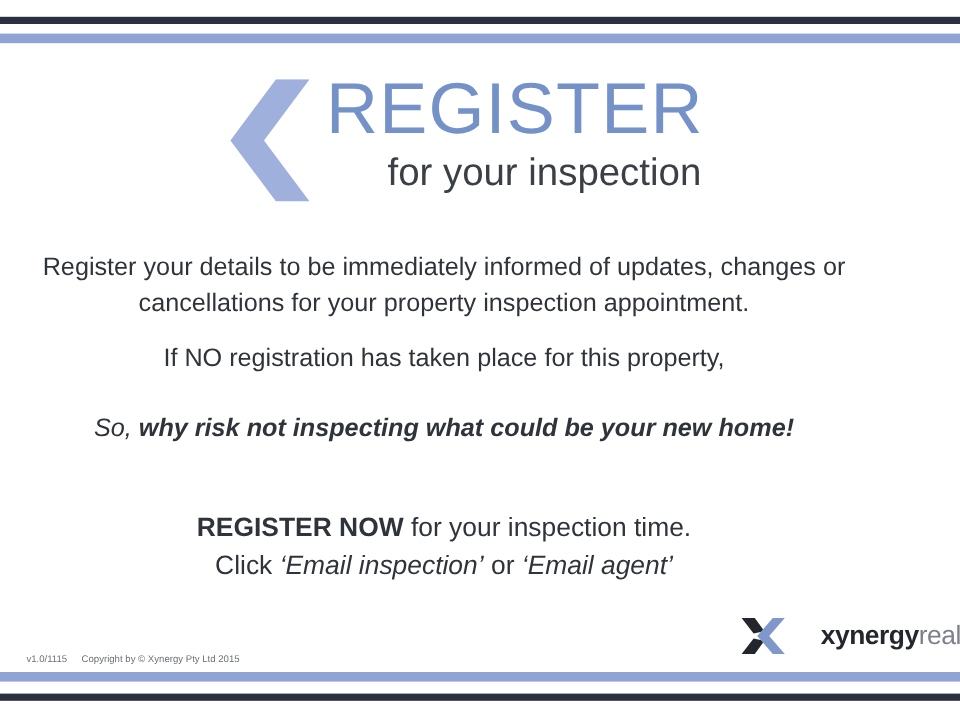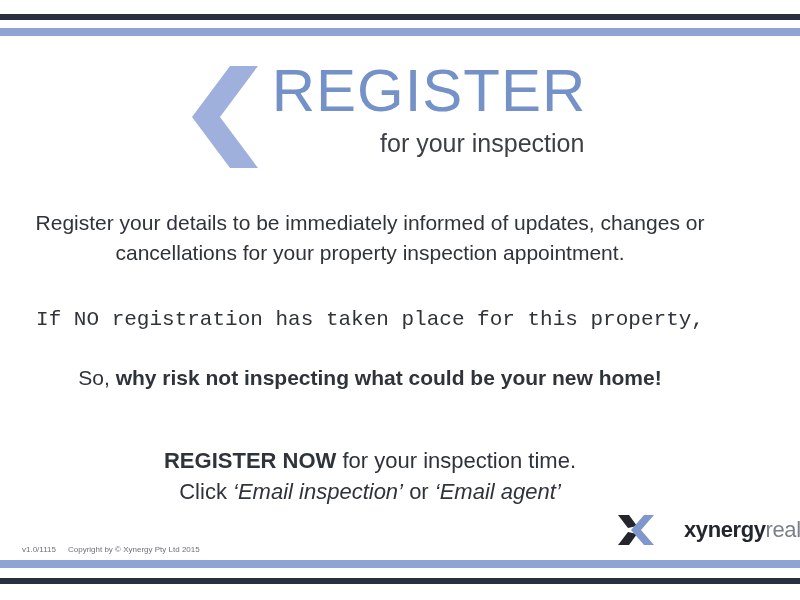--- a/index.html
+++ b/index.html
@@ -54,43 +54,43 @@
   .title {
     font-size: 60px;
     line-height: 62px;
     font-weight: normal;
     letter-spacing: 1px;
     color: #7491c8;
     margin: 0;
     padding: 0 0 0 2px;
   }
   .subtitle {
-    font-size: 25px;
+    font-size: 32px;
     line-height: 42px;
     font-weight: 300;
     color: #3b3f46;
     margin: 0;
     text-align: right;
     padding-right: 2px;
   }
 
   
   .body-copy {
     position: absolute;
     top: 208px;
     left: 0;
     width: 740px;
     text-align: center;
     color: #2f333a;
     font-size: 21px;
     line-height: 30px;
   }
   .para { margin: 0; }
-  .para-gap-1 { margin-top: 37px; font-family: Liberation Mono, monospace; }
-  .para-gap-2 { margin-top: 28px; }
+  .para-gap-1 { margin-top: 16px; }
+  .para-gap-2 { margin-top: 28px; font-style: italic; }
   .para-gap-3 { margin-top: 52px; }
   .para em  { font-style: italic; }
   .para b   { font-weight: bold; }
   .cta-line { font-size: 22px; line-height: 31px; }
 
   
   .logo {
     position: absolute;
     top: 515px;
     left: 616px;

